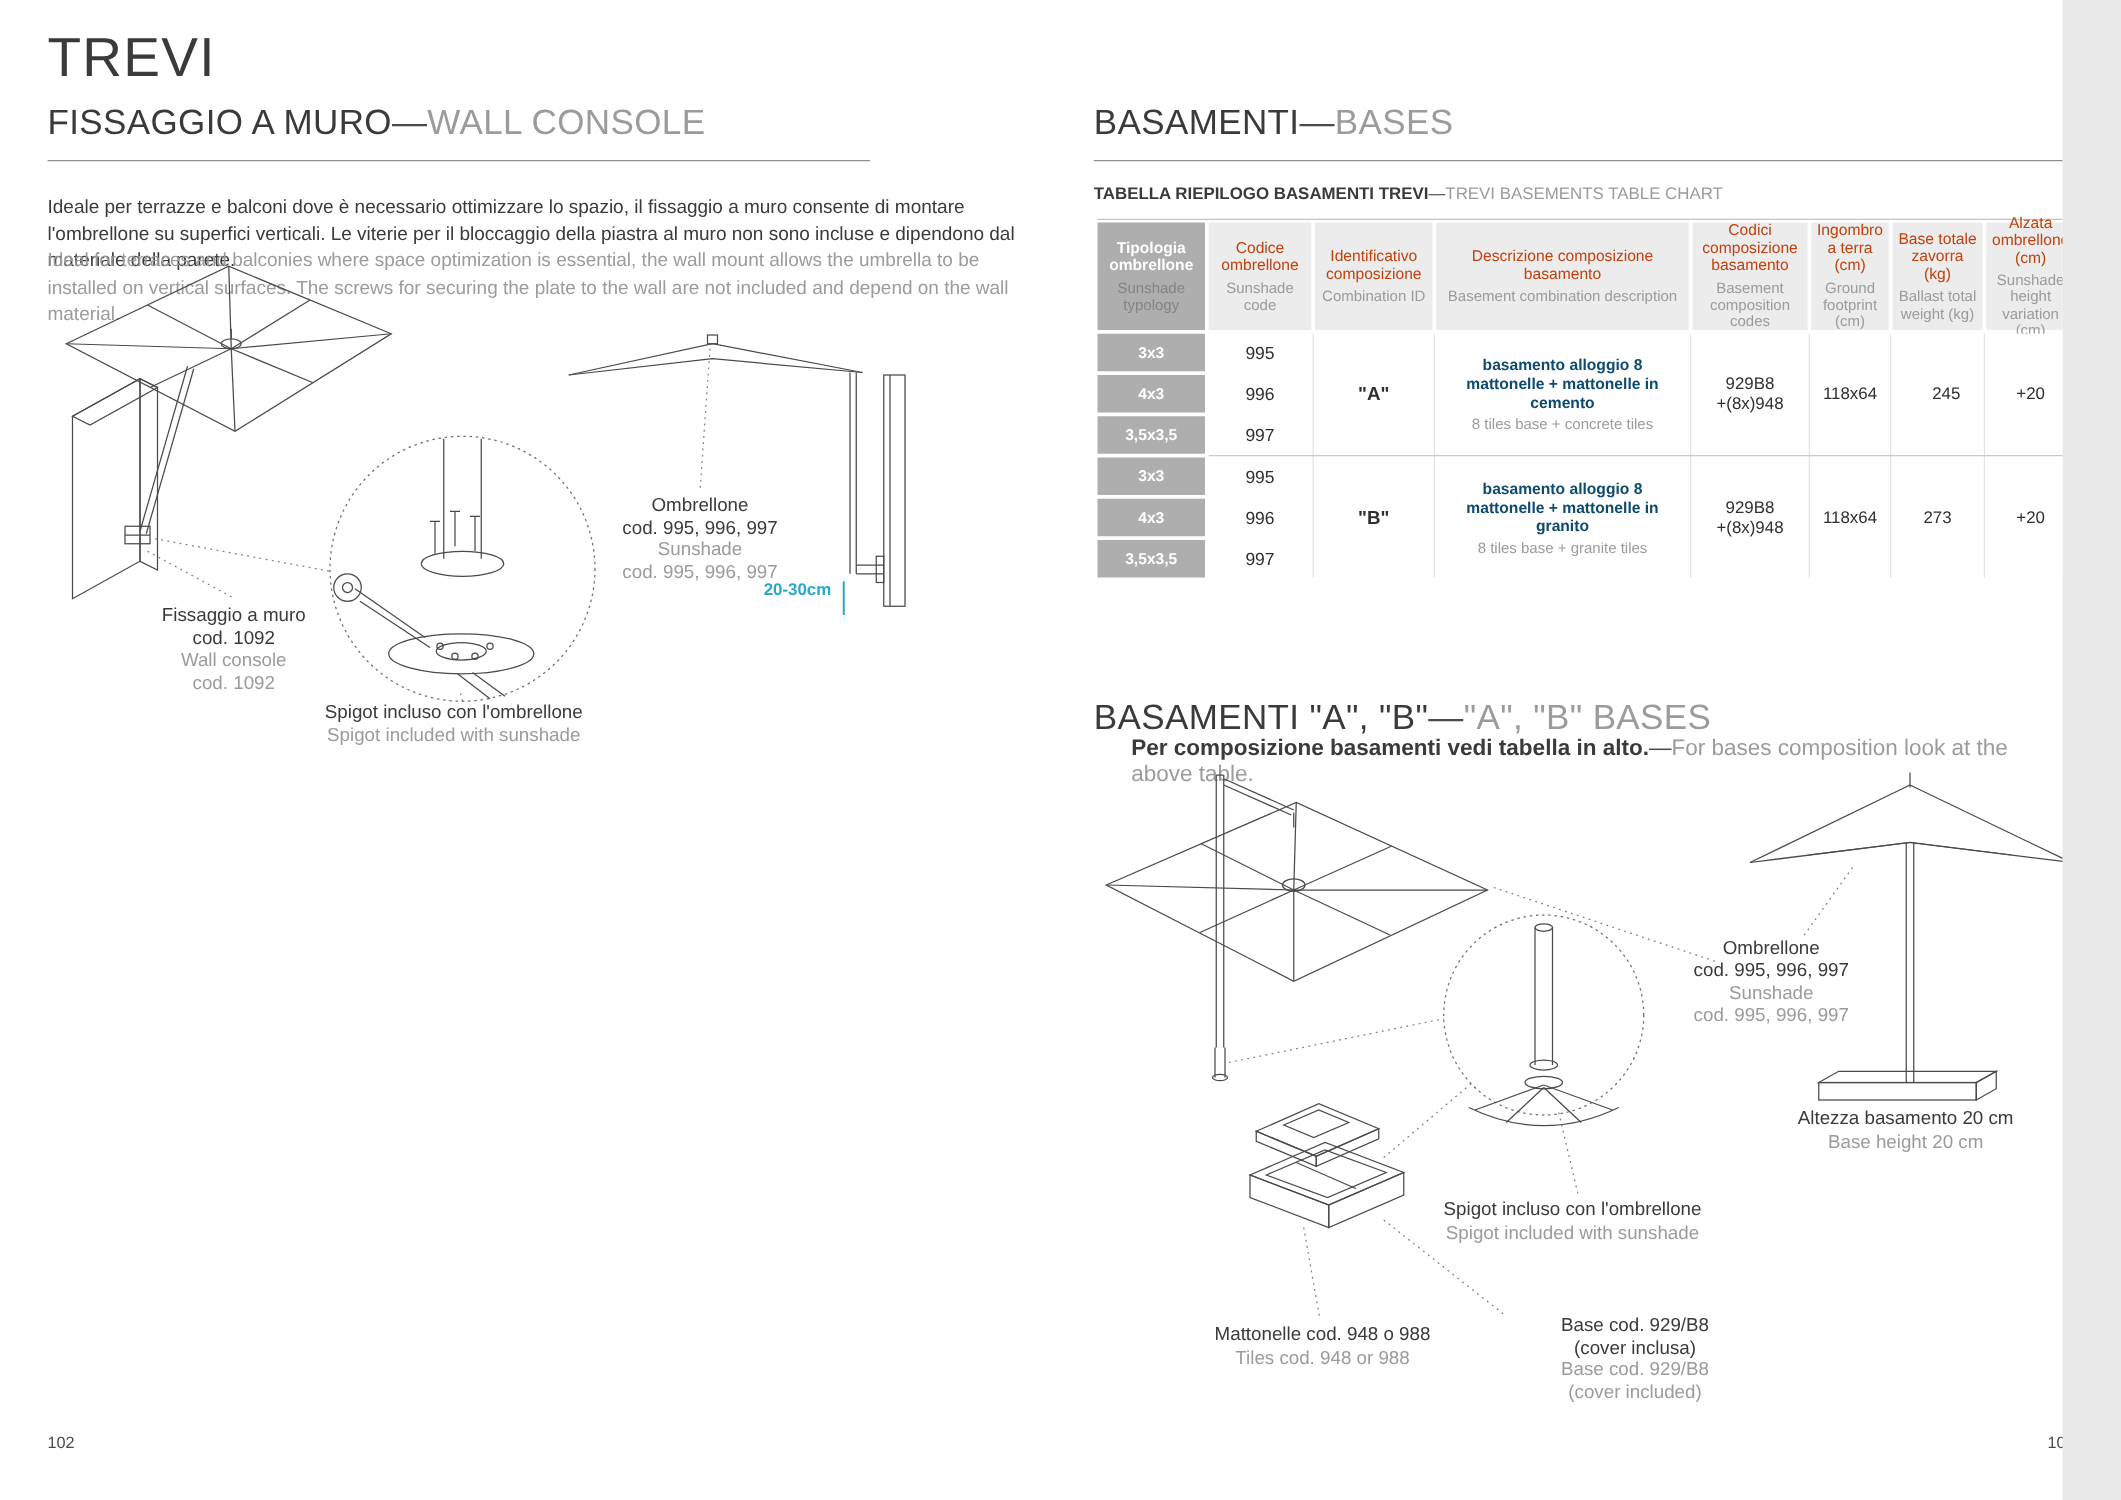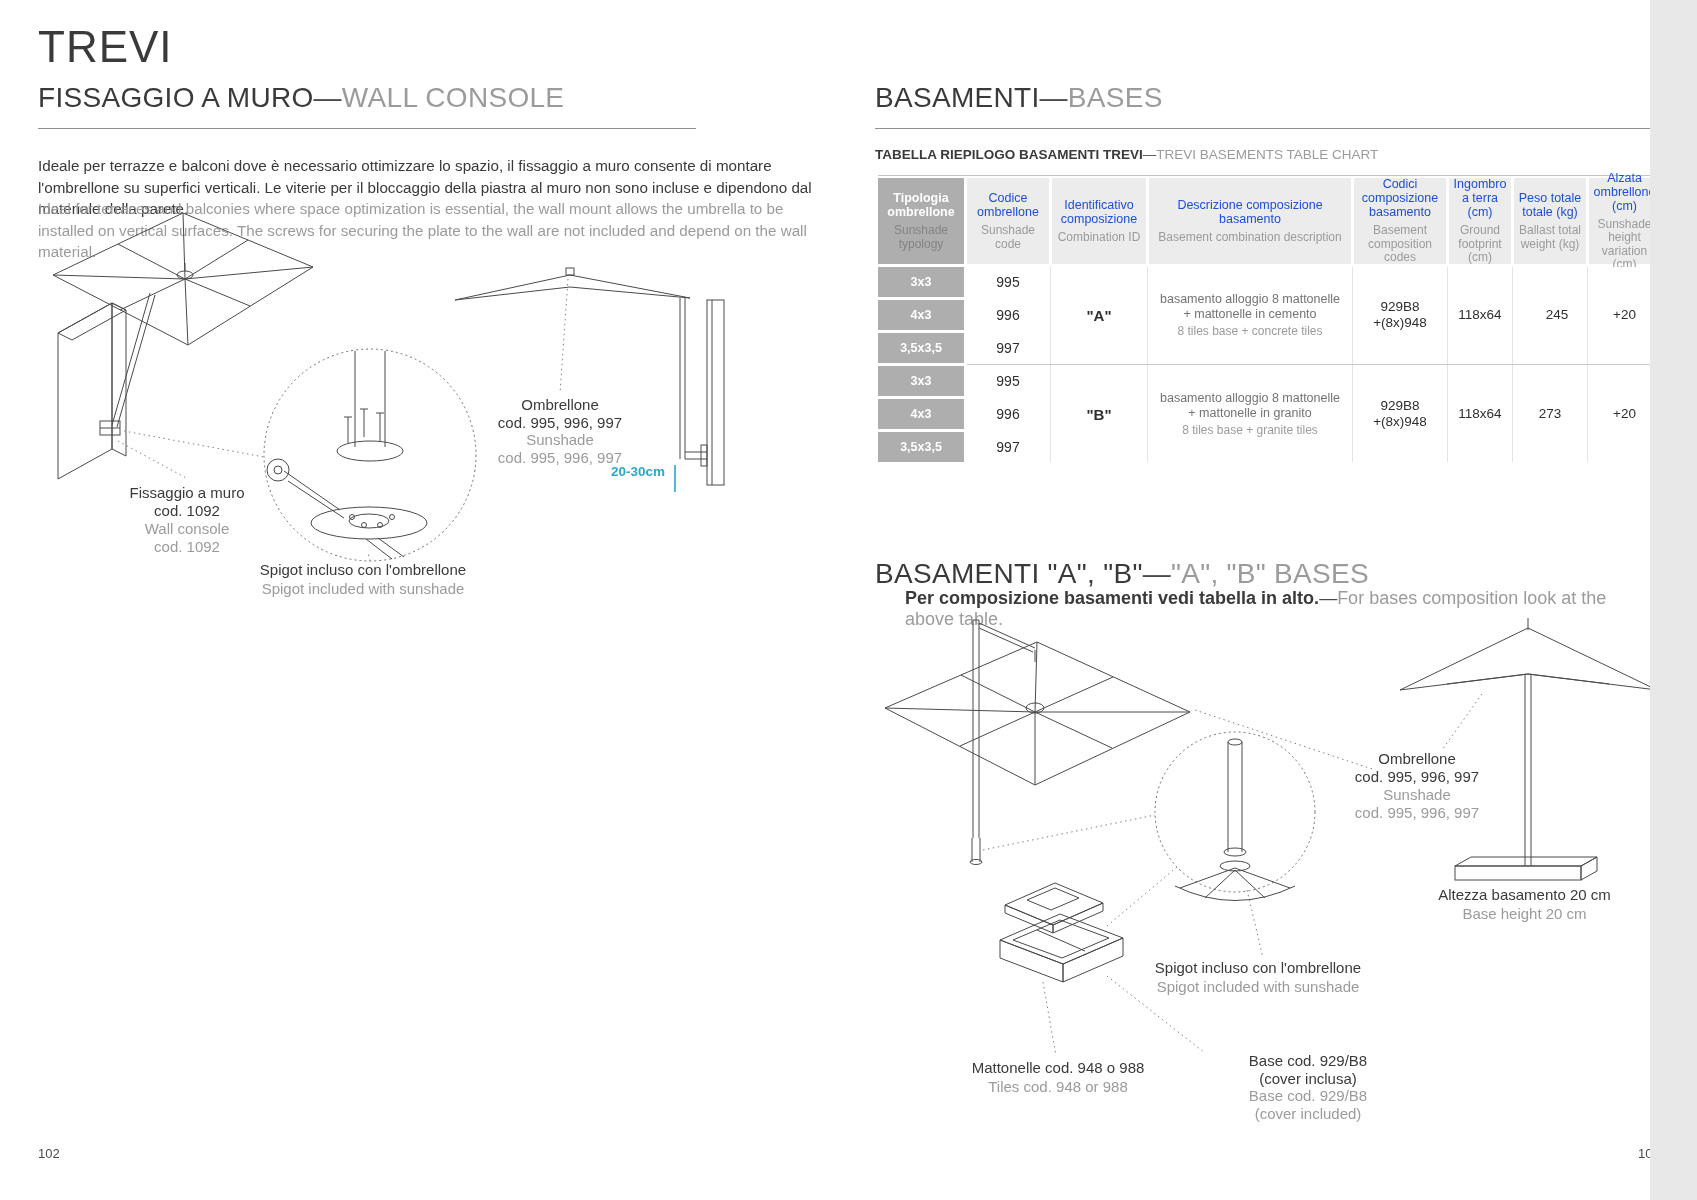--- a/index.html
+++ b/index.html
@@ -25,30 +25,30 @@
   
   .tbl-topline{position:absolute;left:878px;top:175px;width:782px;height:1px;background:#c4c4c4;}
   .tbl{
     position:absolute;left:878px;top:178px;width:782px;
     display:grid;
     grid-template-columns:86px 82px 94px 202px 92px 62px 72px 71px;
     grid-template-rows:86px repeat(6,30px);
     gap:3px;
   }
   .th{background:#ececec;display:flex;flex-direction:column;justify-content:center;align-items:center;text-align:center;padding:2px 3px;box-sizing:border-box;}
-  .th .h-it{font-size:12.5px;color:#1d4ed8;line-height:14px;}
+  .th .h-it{font-size:12.5px;color:#c2410c;line-height:14px;}
   .th .h-en{font-size:12px;color:#9b9b9b;line-height:13.5px;margin-top:5px;}
   .th.dark{background:#aeaeae;}
   .th.dark .h-it{color:#ffffff;font-weight:700;}
   .th.dark .h-en{color:#848484;}
   .typ{background:#aeaeae;color:#ffffff;font-size:12.5px;font-weight:700;display:flex;align-items:center;justify-content:center;}
   .code{display:flex;align-items:center;justify-content:center;font-size:14px;color:#2f2f2f;background:#ffffff;}
   .merge{display:flex;flex-direction:column;align-items:center;justify-content:center;text-align:center;background:#ffffff;padding:0 6px;box-sizing:border-box;}
   .combo{font-size:15px;font-weight:700;color:#2f2f2f;}
-  .desc-it{font-size:12.5px;color:#737373;line-height:15px;}
+  .desc-it{font-size:12.5px;color:#0c4a6e;line-height:15px;font-weight:bold;}
   .desc-en{font-size:12px;color:#9b9b9b;line-height:14px;margin-top:2px;}
   .val{font-size:13.5px;color:#2f2f2f;line-height:16px;}
   .vsep{position:absolute;top:89px;height:195px;width:1px;background:#e3e3e3;}
   .gsep{position:absolute;left:89px;top:186px;width:693px;height:1px;background:#c9c9c9;}
 </style>
 </head>
 <body>
 
 <div id="root">
 
@@ -187,21 +187,21 @@
     </div>
     <div class="th" style="grid-column:5;grid-row:1;">
       <div class="h-it">Codici composizione basamento</div>
       <div class="h-en">Basement composition codes</div>
     </div>
     <div class="th" style="grid-column:6;grid-row:1;">
       <div class="h-it">Ingombro a terra (cm)</div>
       <div class="h-en">Ground footprint (cm)</div>
     </div>
     <div class="th" style="grid-column:7;grid-row:1;">
-      <div class="h-it">Peso totale totale (kg)</div>
+      <div class="h-it">Base totale zavorra (kg)</div>
       <div class="h-en">Ballast total weight (kg)</div>
     </div>
     <div class="th" style="grid-column:8;grid-row:1;">
       <div class="h-it">Alzata ombrellone (cm)</div>
       <div class="h-en">Sunshade height variation (cm)</div>
     </div>
 
     <div class="typ" style="grid-column:1;grid-row:2;">3x3</div>
     <div class="typ" style="grid-column:1;grid-row:3;">4x3</div>
     <div class="typ" style="grid-column:1;grid-row:4;">3,5x3,5</div>

